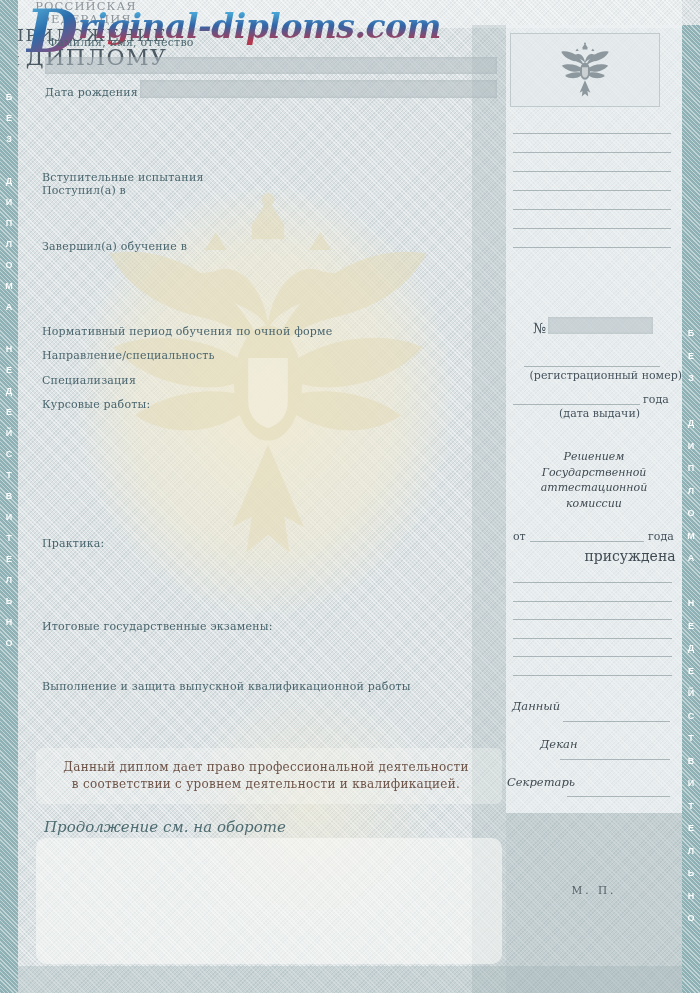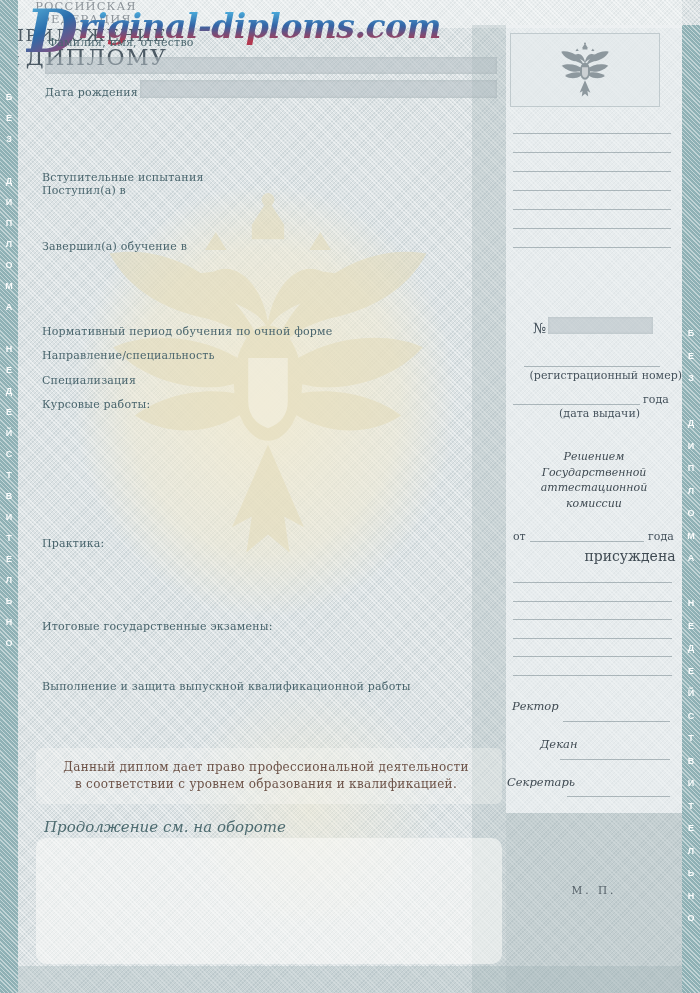--- a/index.html
+++ b/index.html
@@ -157,21 +157,21 @@
   <div class="lbl" style="left:42px; top:325px;">Нормативный период обучения по очной форме</div>
   <div class="lbl" style="left:42px; top:349px;">Направление/специальность</div>
   <div class="lbl" style="left:42px; top:374px;">Специализация</div>
   <div class="lbl" style="left:42px; top:398px;">Курсовые работы:</div>
   <div class="lbl" style="left:42px; top:537px;">Практика:</div>
   <div class="lbl" style="left:42px; top:680px;">Выполнение и защита выпускной квалификационной работы</div>
   <div class="lbl" style="left:42px; top:620px;">Итоговые государственные экзамены:</div>
 
   <div class="abs statement">
     <div>Данный диплом дает право профессиональной деятельности</div>
-    <div>в соответствии с уровнем образования и квалификацией.</div>
+    <div>в соответствии с уровнем деятельности и квалификацией.</div>
   </div>
   <div class="abs cont-note">Продолжение см. на обороте</div>
 
   <div class="rline" style="left:513px; top:133px; width:158px;"></div>
   <div class="rline" style="left:513px; top:152px; width:158px;"></div>
   <div class="rline" style="left:513px; top:171px; width:158px;"></div>
   <div class="rline" style="left:513px; top:190px; width:158px;"></div>
   <div class="rline" style="left:513px; top:209px; width:158px;"></div>
   <div class="rline" style="left:513px; top:228px; width:158px;"></div>
   <div class="rline" style="left:513px; top:247px; width:158px;"></div>
@@ -204,21 +204,21 @@
 
   <div class="abs awarded">присуждена</div>
 
   <div class="rline" style="left:513px; top:582px; width:159px;"></div>
   <div class="rline" style="left:513px; top:601px; width:159px;"></div>
   <div class="rline" style="left:513px; top:619px; width:159px;"></div>
   <div class="rline" style="left:513px; top:638px; width:159px;"></div>
   <div class="rline" style="left:513px; top:656px; width:159px;"></div>
   <div class="rline" style="left:513px; top:675px; width:159px;"></div>
 
-  <div class="sig" style="left:512px; top:699px;">Ректор</div>
+  <div class="sig" style="left:512px; top:699px;">Данный</div>
   <div class="rline" style="left:563px; top:721px; width:107px;"></div>
   <div class="sig" style="left:540px; top:737px;font-style:italic;">Декан</div>
   <div class="rline" style="left:560px; top:759px; width:110px;"></div>
   <div class="sig" style="left:507px; top:775px;">Секретарь</div>
   <div class="rline" style="left:567px; top:796px; width:103px;"></div>
 
   <div class="abs seal">М. П.</div>
 
 </div>
 

